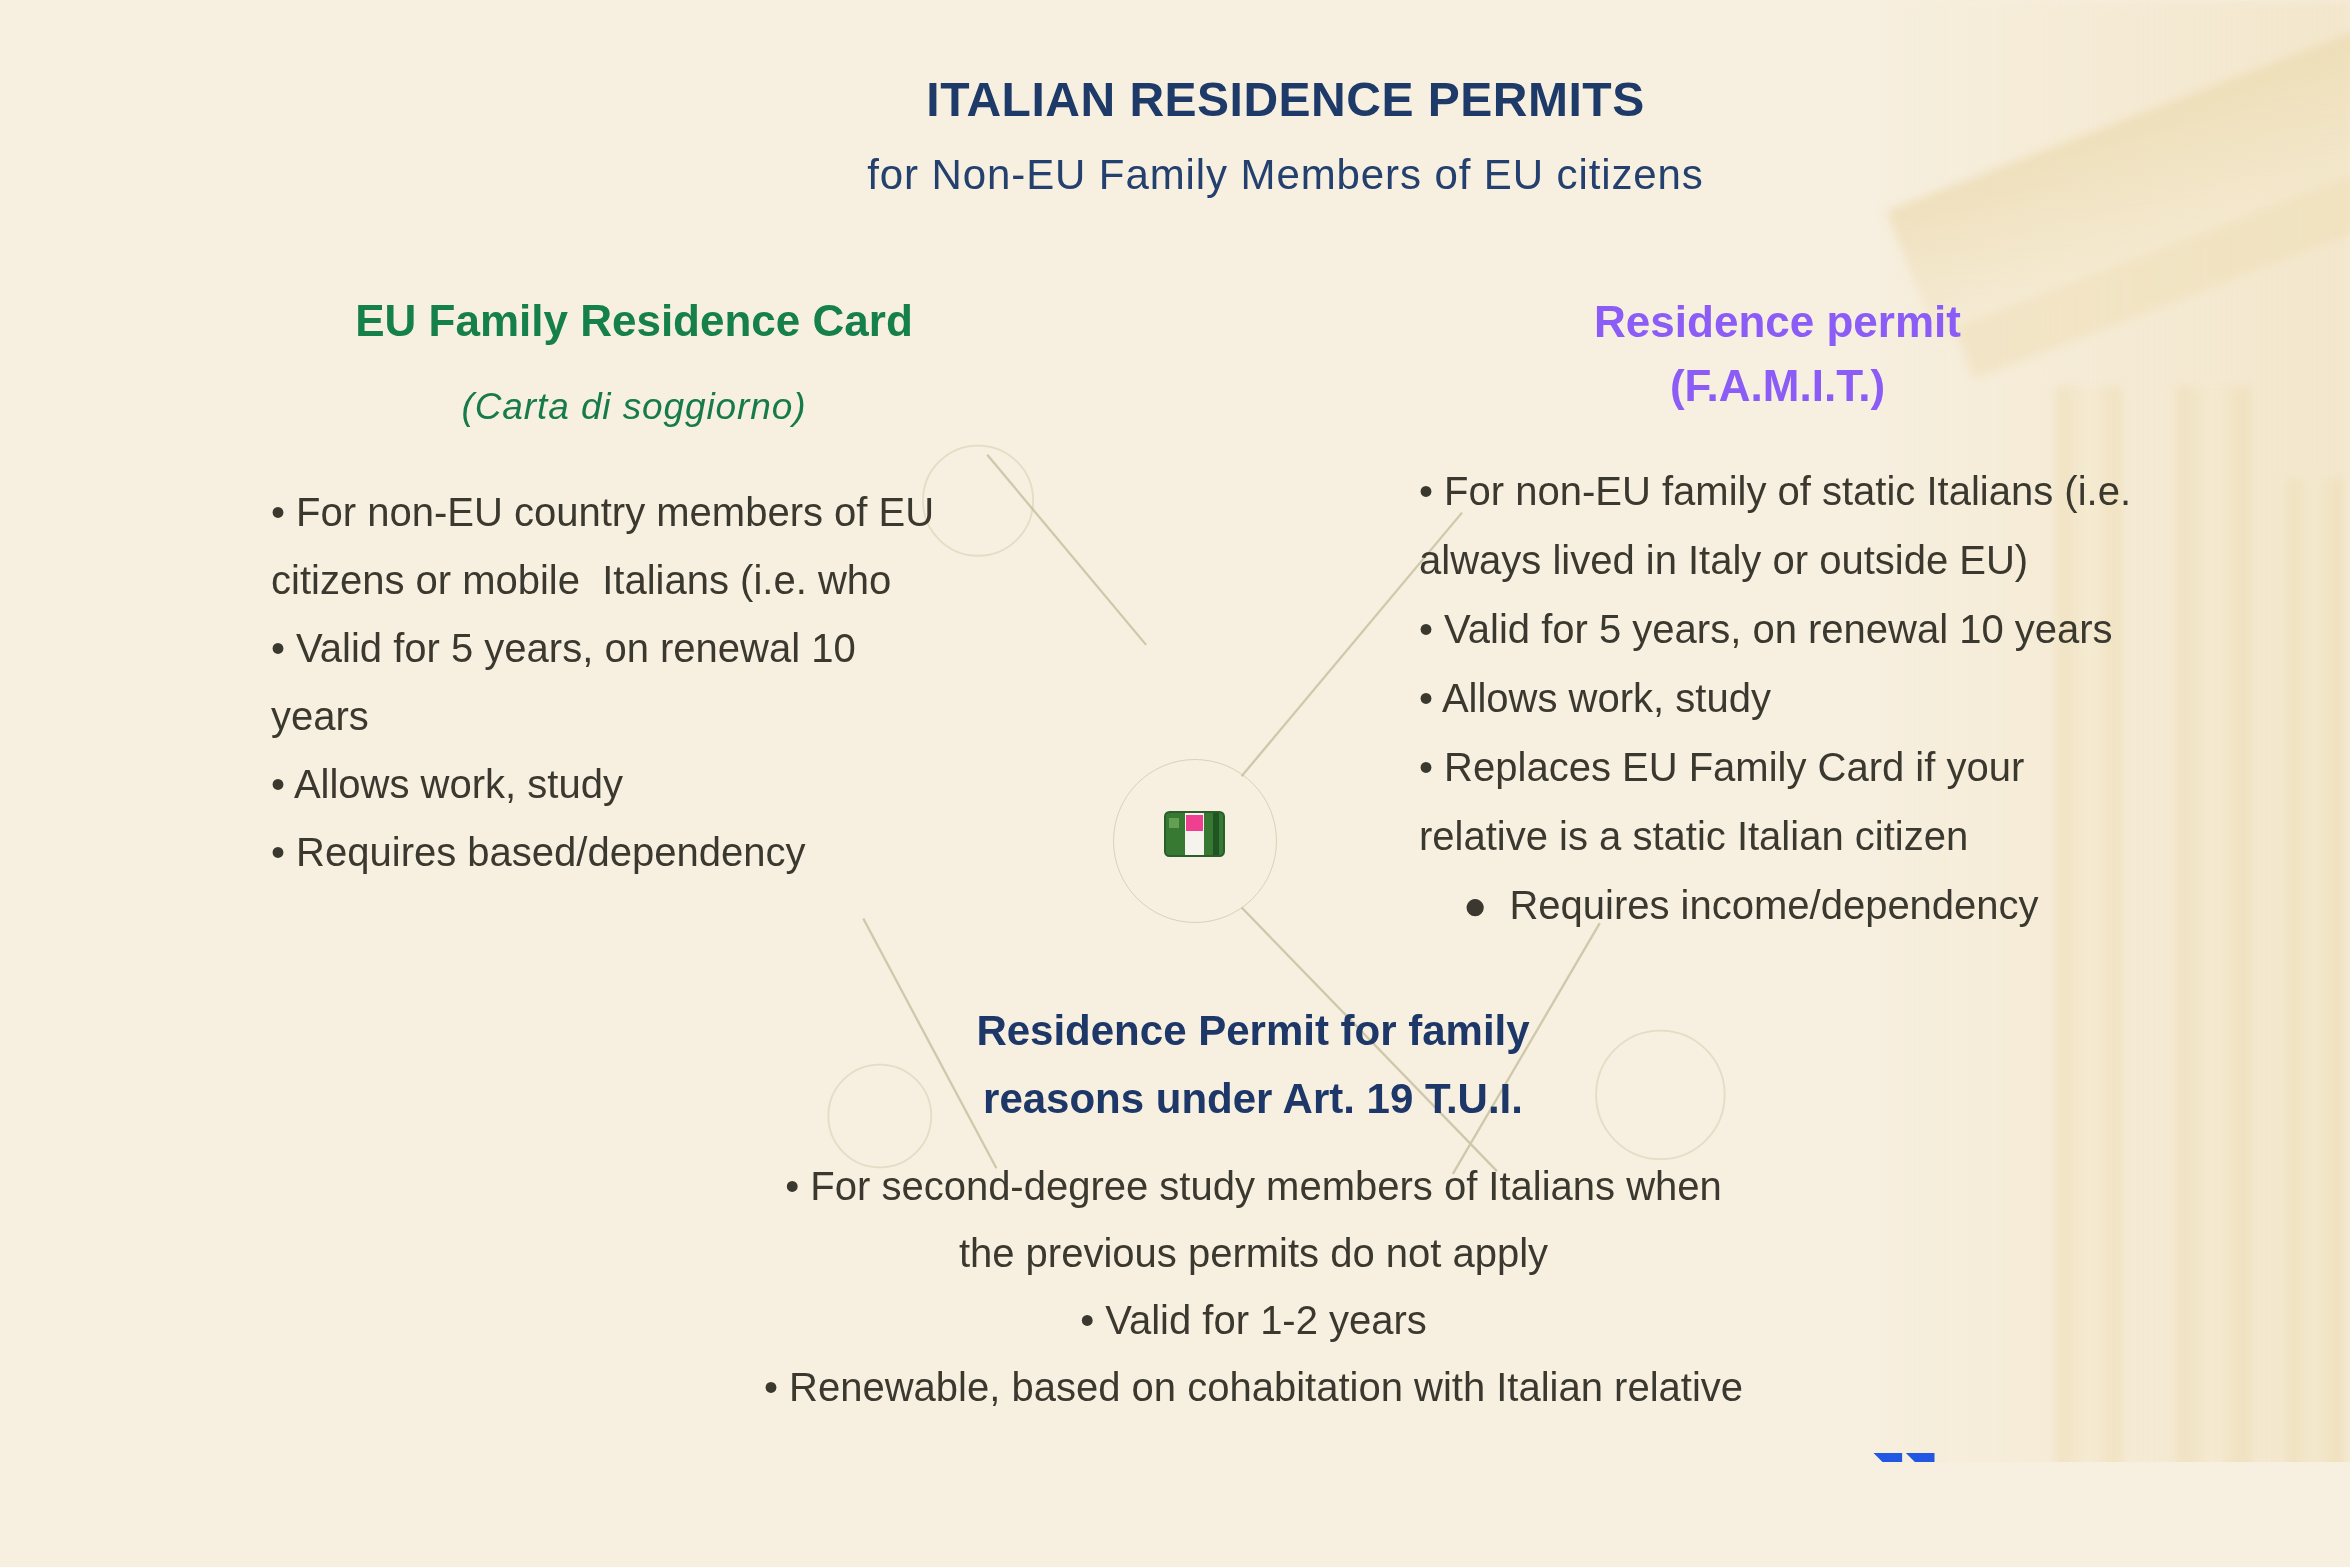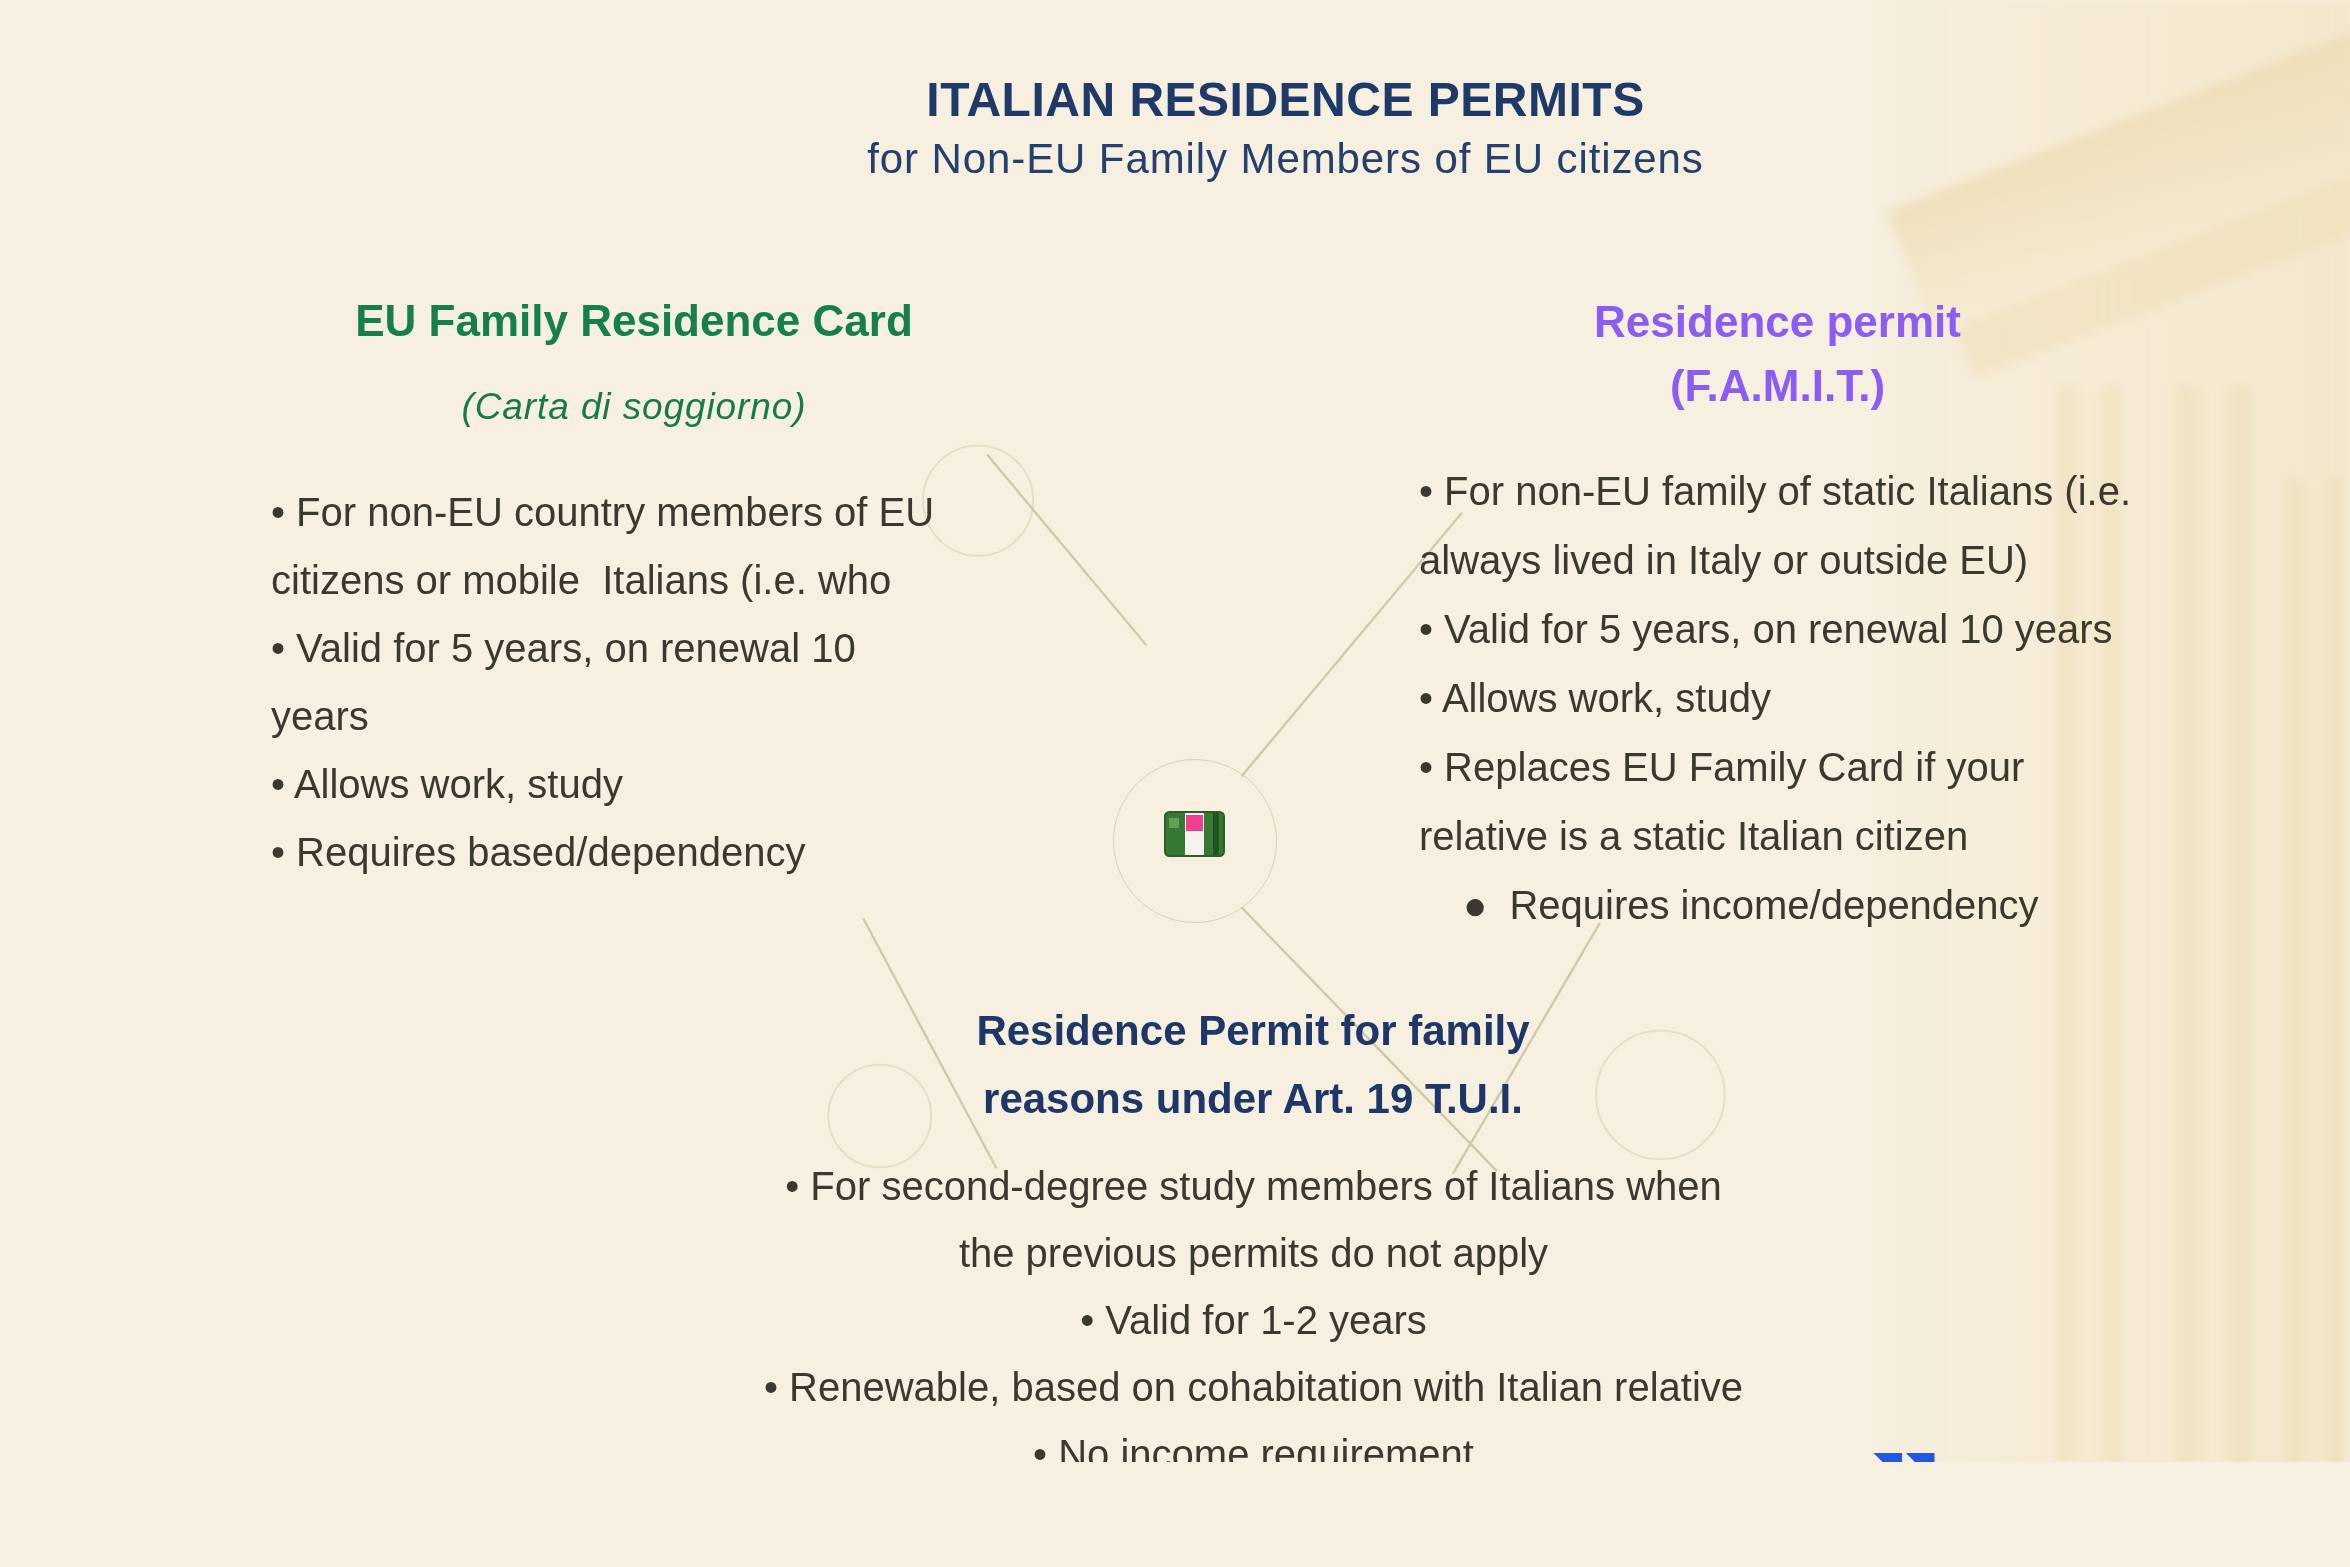--- a/index.html
+++ b/index.html
@@ -20,21 +20,21 @@
     background:rgba(238,222,182,.55);transform:rotate(-21deg);}
   .arch .col{position:absolute;top:386px;height:1182px;background:linear-gradient(90deg,rgba(235,218,176,.6),rgba(246,235,208,.45),rgba(235,218,176,.6));}
   .arch .col.c1{right:230px;width:64px;}
   .arch .col.c2{right:101px;width:73px;}
   .arch .col.c3{right:9.2px;width:55px;top:478px;}
   
   .links{position:absolute;left:0;top:0;width:2351px;height:1568px;pointer-events:none;}
   
   .head-wrap{position:absolute;left:220px;right:0;top:72px;text-align:center;}
   .title{font-size:48px;font-weight:bold;letter-spacing:0.5px;color:#1e3a68;}
-  .subtitle{margin-top:8px;font-size:42px;letter-spacing:0.9px;color:#24406f;}
+  .subtitle{margin-top:24px;font-size:42px;letter-spacing:0.9px;color:#24406f;}
   
   .node-title{position:absolute;text-align:center;font-weight:bold;}
   .green-title{left:138px;width:992px;top:296px;font-size:44px;color:#15804b;}
   .green-sub{left:138px;width:992px;top:386px;font-size:37px;font-style:italic;font-weight:normal;letter-spacing:0.9px;color:#177a4a;position:absolute;text-align:center;}
   .red-title{left:1433px;width:689px;top:290px;font-size:44px;color:#8b5cf6;line-height:64px;}
   .navy-title{left:601px;width:1304px;top:997px;font-size:42px;color:#1c3768;line-height:68px;}
   
   .lines div{white-space:pre-wrap;}
   .left-lines{position:absolute;left:271px;top:478px;width:918px;font-size:40px;line-height:68px;color:#3b392f;}
   .right-lines{position:absolute;left:1419px;top:457px;width:937px;font-size:40px;line-height:69px;color:#3b392f;}
@@ -124,21 +124,20 @@
 
   <div class="node-title navy-title">
     <div>Residence Permit for family</div>
     <div>reasons under Art. 19 T.U.I.</div>
   </div>
   <div class="bottom-lines lines">
       <div>• For second-degree study members of Italians when</div>
       <div>the previous permits do not apply</div>
       <div>• Valid for 1-2 years</div>
       <div>• Renewable, based on cohabitation with Italian relative</div>
-      <div>• No income requirement</div>
     </div>
 
   <div class="brand">
     <svg width="64" height="61" viewBox="0 0 64 64">
       <g fill="#2157e2">
         <path d="M0 0 L30 0 L30 30 Z"></path>
         <path d="M34 0 L64 0 L64 30 Z"></path>
         <path d="M0 34 L30 34 L30 64 Z"></path>
         <path d="M34 34 L64 34 L64 64 Z"></path>
       </g>

